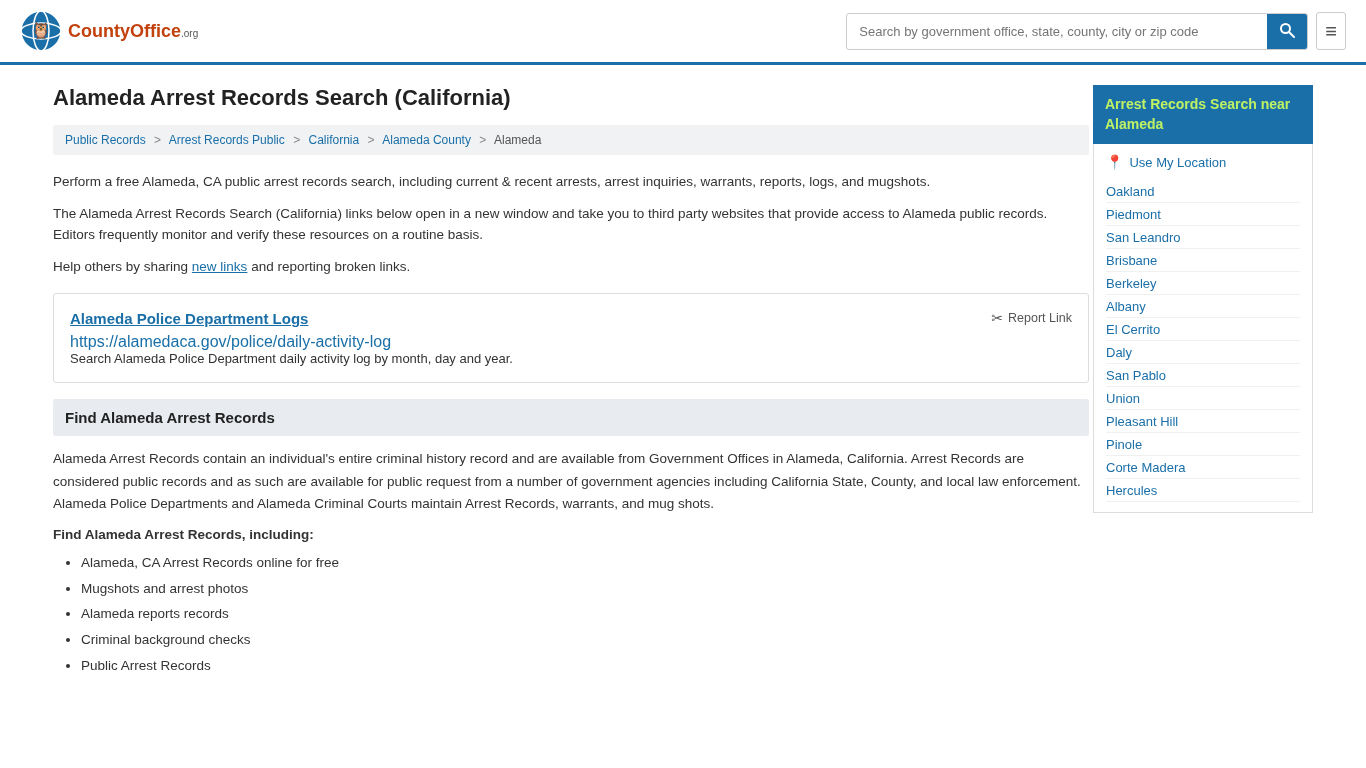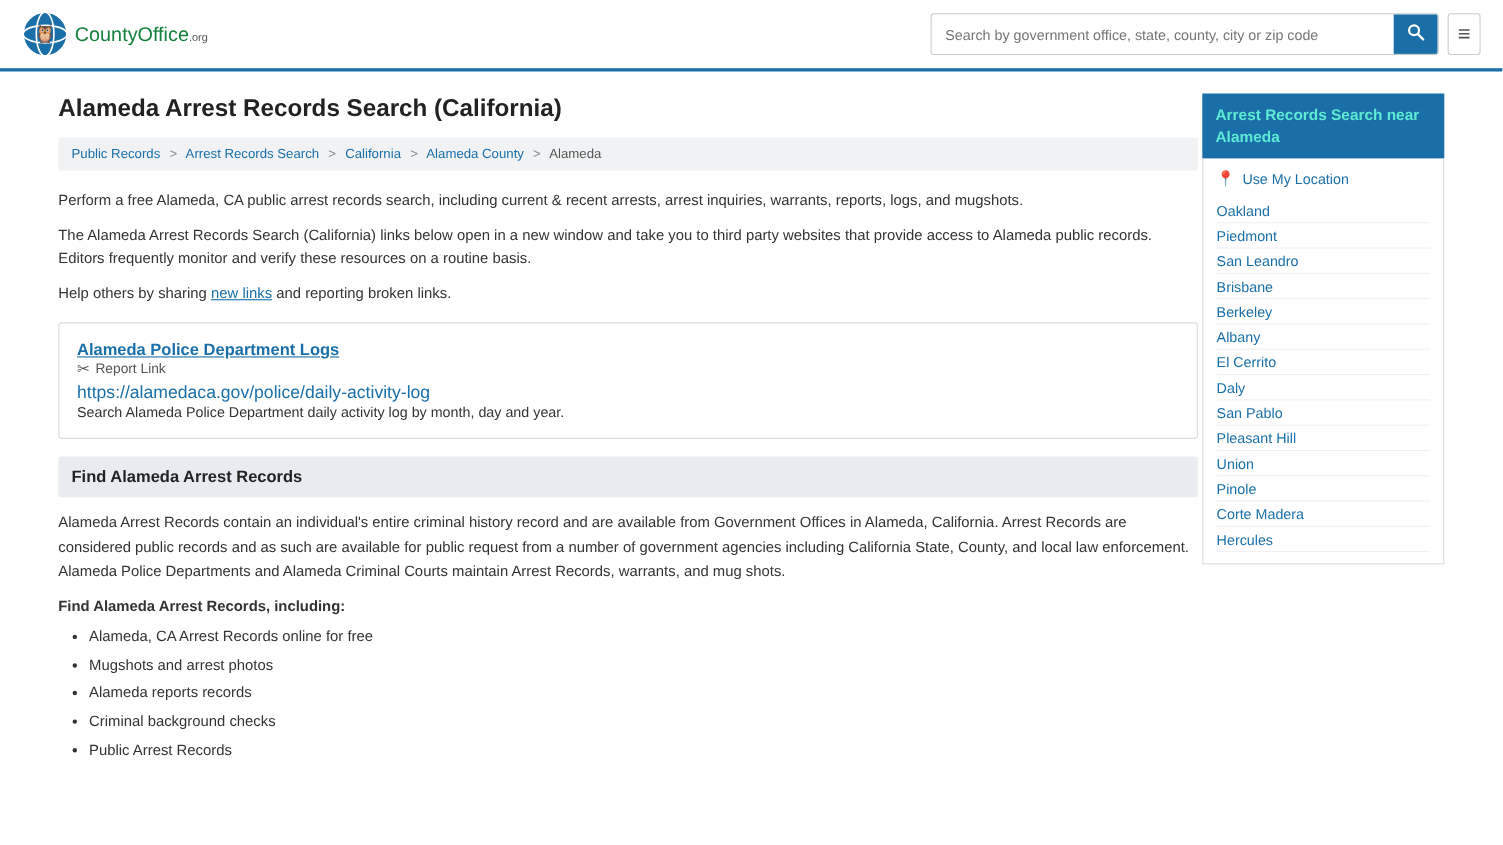--- a/index.html
+++ b/index.html
@@ -117,21 +117,20 @@
       border: 1px solid #ddd;
       border-radius: 3px;
       padding: 16px;
       margin: 16px 0;
     }
     .link-card-header {
       display: flex;
       justify-content: space-between;
       align-items: flex-start;
       margin-bottom: 6px;
-      flex-direction: column;
     }
     .link-card-title {
       font-size: 15px;
       font-weight: bold;
       color: #1a6fa8;
       text-decoration: underline;
       cursor: pointer;
     }
     .report-link-btn {
       display: flex;
@@ -182,21 +181,21 @@
       list-style: disc;
       padding-left: 28px;
       font-size: 13.5px;
       line-height: 1.9;
       color: #333;
     }
 
     
     .sidebar-header {
       background: #1a6fa8;
-      color: #5eead4;
+      color: #bef264;
       font-size: 14px;
       font-weight: bold;
       padding: 10px 12px;
       line-height: 1.4;
       margin-bottom: 0;
     }
     .sidebar-body {
       border: 1px solid #ddd;
       border-top: none;
       padding: 10px 12px;
@@ -234,21 +233,21 @@
 
     <svg class="logo-icon" viewBox="0 0 42 42" xmlns="http://www.w3.org/2000/svg">
       <circle cx="21" cy="21" r="20" fill="#1a6fa8"></circle>
       <ellipse cx="21" cy="21" rx="8" ry="20" fill="none" stroke="#fff" stroke-width="1.5"></ellipse>
       <ellipse cx="21" cy="21" rx="20" ry="8" fill="none" stroke="#fff" stroke-width="1.5"></ellipse>
       <circle cx="21" cy="21" r="20" fill="none" stroke="#fff" stroke-width="1.5"></circle>
 
       <text x="11" y="26" font-size="16" fill="#fff">🦉</text>
     </svg>
     <div>
-      <span style="font-size:18px;font-weight:normal;color:#15803d;">CountyOffice</span><span style="color:#555;font-size:10px;">.org</span>
+      <span style="font-size:18px;font-weight:bold;color:#c2410c;">CountyOffice</span><span style="color:#555;font-size:10px;">.org</span>
     </div>
   </div>
 
   <div class="header-right">
     <div class="search-bar">
       <input class="search-input" type="text" placeholder="Search by government office, state, county, city or zip code" style="">
       <button class="search-btn">
         <svg width="16" height="16" viewBox="0 0 16 16" fill="white">
           <circle cx="6.5" cy="6.5" r="4.5" fill="none" stroke="white" stroke-width="2"></circle>
           <line x1="10" y1="10" x2="15" y2="15" stroke="white" stroke-width="2" stroke-linecap="round"></line>
@@ -261,21 +260,21 @@
 
 <div class="main-container">
 
   <div class="content-area">
 
     <h1 class="page-title">Alameda Arrest Records Search (California)</h1>
 
     <nav class="breadcrumb">
       <a href="#">Public Records</a>
       <span class="sep">&gt;</span>
-      <a href="#">Arrest Records Search</a>
+      <a href="#">Arrest Records Public</a>
       <span class="sep">&gt;</span>
       <a href="#">California</a>
       <span class="sep">&gt;</span>
       <a href="#">Alameda County</a>
       <span class="sep">&gt;</span>
       <span>Alameda</span>
     </nav>
 
     <p class="description">Perform a free Alameda, CA public arrest records search, including current &amp; recent arrests, arrest inquiries, warrants, reports, logs, and mugshots.</p>
 
@@ -328,22 +327,22 @@
       <ul class="sidebar-list">
         <li><a href="#">Oakland</a></li>
         <li><a href="#">Piedmont</a></li>
         <li><a href="#">San Leandro</a></li>
         <li><a href="#">Brisbane</a></li>
         <li><a href="#">Berkeley</a></li>
         <li><a href="#">Albany</a></li>
         <li><a href="#">El Cerrito</a></li>
         <li><a href="#">Daly</a></li>
         <li><a href="#">San Pablo</a></li>
+        <li><a href="#">Union</a></li>
         <li><a href="#">Pleasant Hill</a></li>
-        <li><a href="#">Union</a></li>
         <li><a href="#">Pinole</a></li>
         <li><a href="#">Corte Madera</a></li>
         <li><a href="#">Hercules</a></li>
       </ul>
     </div>
   </aside>
 
 </div>
 
 </body></html>

